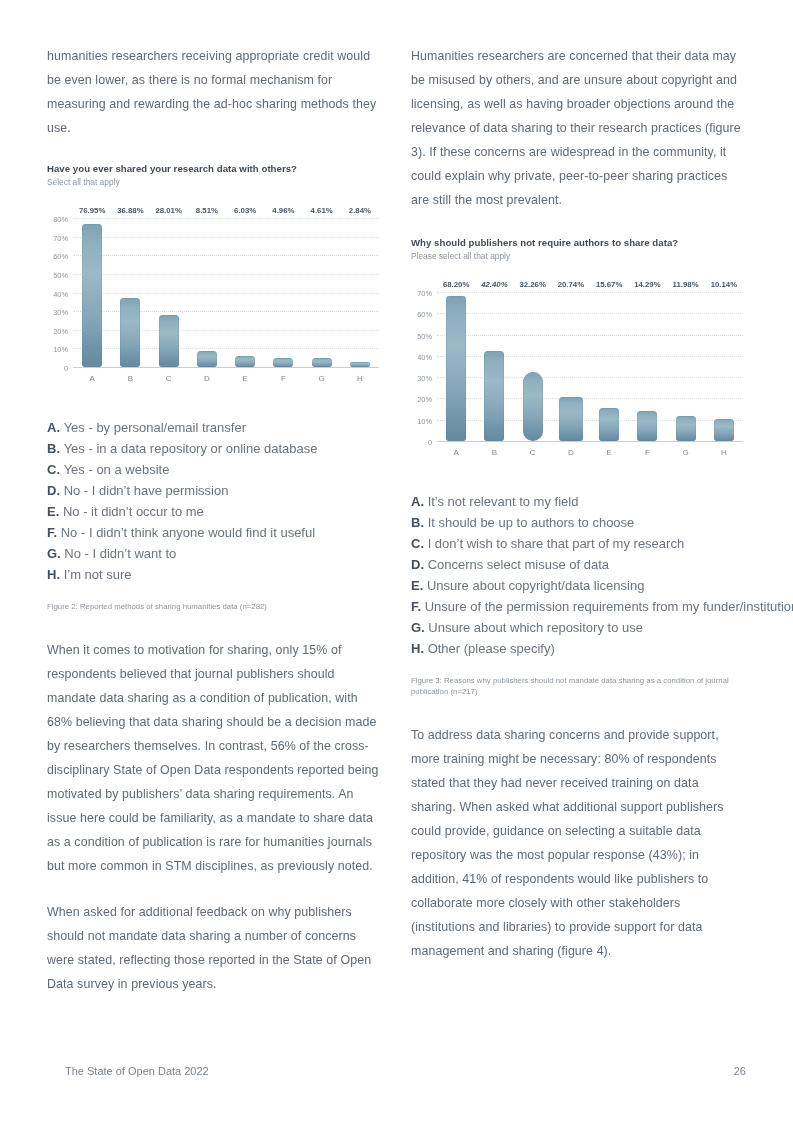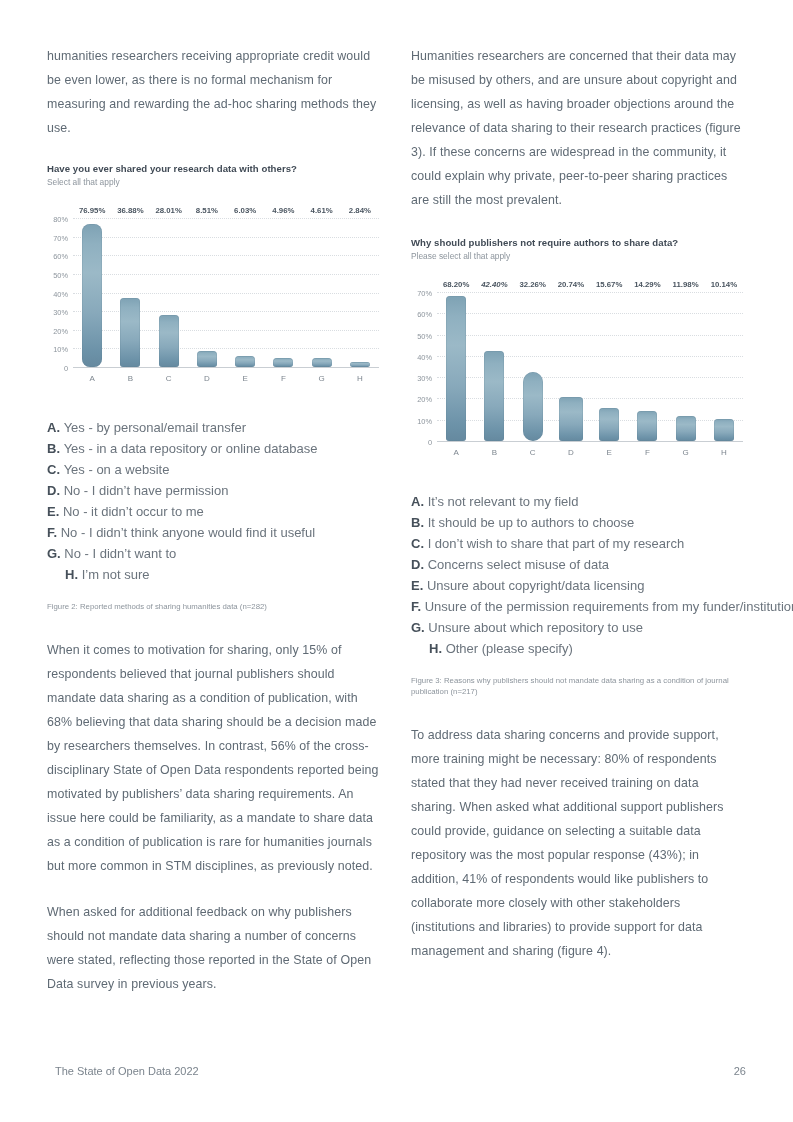--- a/index.html
+++ b/index.html
@@ -134,37 +134,37 @@
 
   
   .legend { margin-top: 30px; }
   .legend-item {
     font-size: 13px;
     line-height: 13px;
     color: #6b747d;
     margin-bottom: 8px;
     white-space: nowrap;
   }
-  .legend-item:last-child { margin-bottom: 0; margin-left: 18px; }
+  .legend-item:last-child { margin-bottom: 0; }
   .legend-key {
     font-weight: bold;
     color: #46505a;
   }
 
   .figure-caption {
     margin-top: 20px;
     font-size: 7.8px;
     line-height: 11px;
     color: #8d959d;
   }
 
   
   .footer {
     position: absolute;
-    left: 55px;
+    left: 65px;
     right: 47px;
     top: 1065px;
     display: flex;
     justify-content: space-between;
     align-items: center;
     font-size: 11px;
     color: #7b848d;
   }
 </style>
 </head>
@@ -208,21 +208,21 @@
                 </div>
                 <div class="grid-line" style="top: 87.5%;">
                   <span class="ytick">10%</span>
                 </div>
                 <div class="grid-line baseline" style="top: 100%;">
                   <span class="ytick">0</span>
                 </div>
               </div>
             <div class="bars">
                 <div class="bar-slot">
-                  <div class="bar" style="height: 96.1875%; border-radius: 8px;">
+                  <div class="bar" style="height: 96.1875%;">
                     <span class="bar-value">76.95%</span>
                   </div>
                   <span class="xtick">A</span>
                 </div>
                 <div class="bar-slot">
                   <div class="bar" style="height: 46.1%; margin-top: 48px;">
                     <span class="bar-value">36.88%</span>
                   </div>
                   <span class="xtick">B</span>
                 </div>

